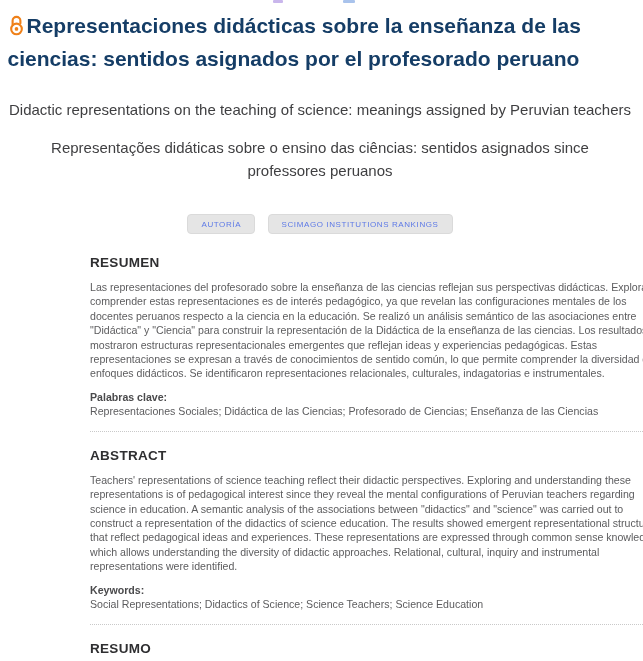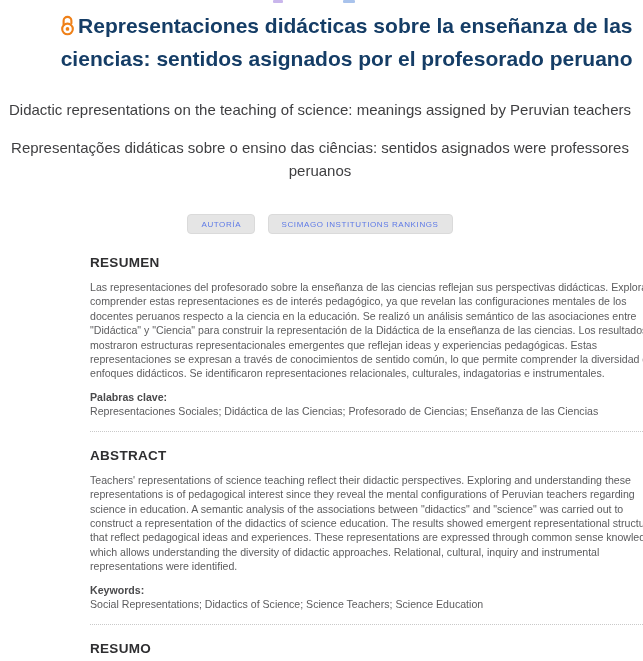--- a/index.html
+++ b/index.html
@@ -21,21 +21,21 @@
   }
 
   
   .top-artifact { position: absolute; top: 0; height: 3px; border-radius: 1px; }
   .artifact-1 { left: 273px; width: 10px; background: #c9b6ec; }
   .artifact-2 { left: 343px; width: 12px; background: #a9c3ec; }
 
   .article-title {
     margin: 11px auto 0 auto;
     max-width: 625px;
-    text-align: right;
+    text-align: left;
     font-size: 21px;
     font-weight: bold;
     line-height: 30px;
     color: #153d66;
   }
   .oa-icon {
     display: inline-block;
     vertical-align: -3px;
     margin-right: 2px;
   }
@@ -110,21 +110,21 @@
   <div class="top-artifact artifact-2"></div>
 
   <div class="page">
     <h1 class="article-title"><span class="oa-icon"><svg width="17" height="22" viewBox="0 0 24 31" fill="none">
           <path d="M6.5 15 V9.5 a5.5 5.5 0 0 1 11 0 V13" stroke="#ef8018" stroke-width="3" stroke-linecap="round" fill="none"></path>
           <circle cx="12" cy="21" r="7.5" stroke="#ef8018" stroke-width="3" fill="none"></circle>
           <circle cx="12" cy="21" r="2.6" fill="#ef8018"></circle>
         </svg></span><span>Representaciones didácticas sobre la enseñanza de las ciencias: sentidos asignados por el profesorado peruano</span></h1>
 
     <div class="subtitle subtitle-en">Didactic representations on the teaching of science: meanings assigned by Peruvian teachers</div>
-    <div class="subtitle subtitle-pt">Representações didáticas sobre o ensino das ciências: sentidos asignados were professores peruanos</div>
+    <div class="subtitle subtitle-pt">Representações didáticas sobre o ensino das ciências: sentidos asignados since professores peruanos</div>
 
     <div class="button-row">
       <button class="pill-btn">AUTORÍA</button>
       <button class="pill-btn">SCIMAGO INSTITUTIONS RANKINGS</button>
     </div>
 
     <div class="content">
 
       <div class="section">
         <h2 class="section-heading">RESUMEN</h2>

